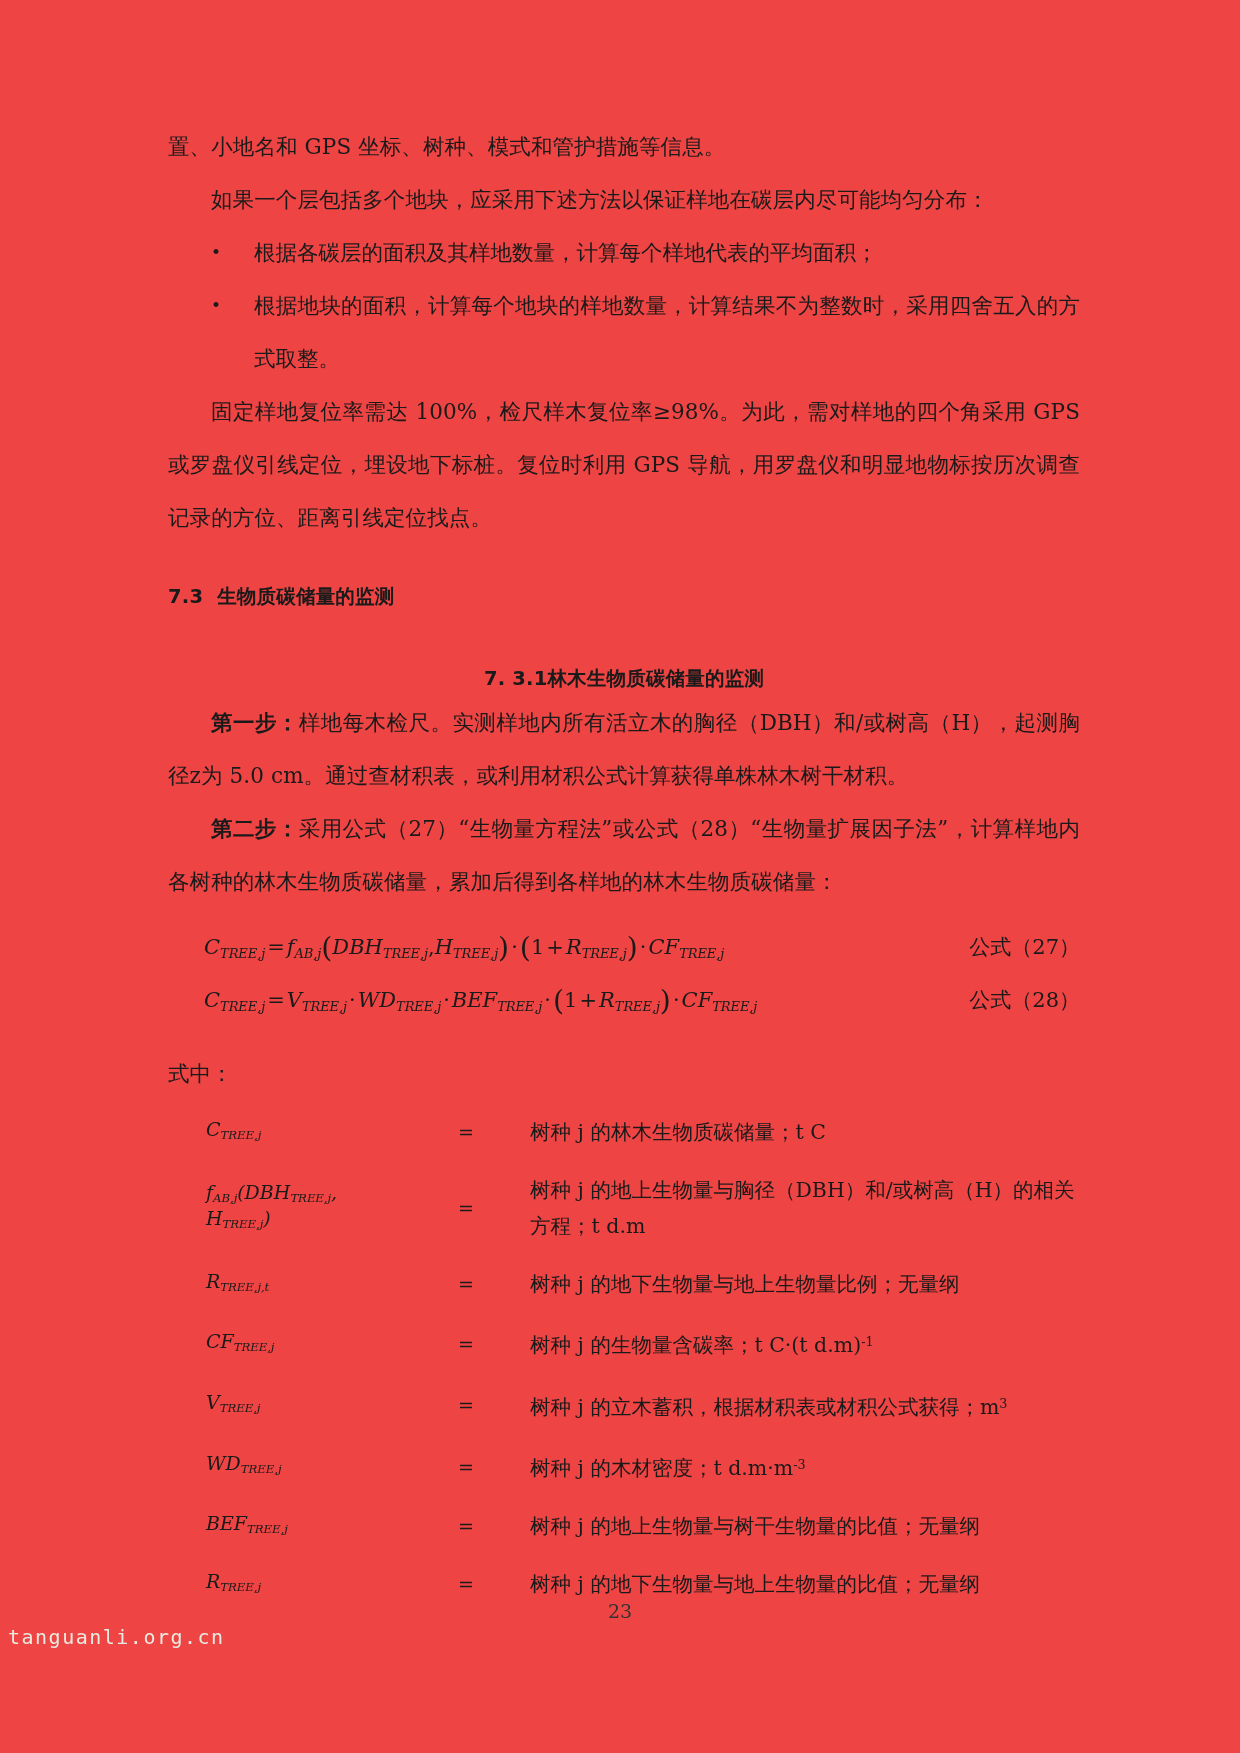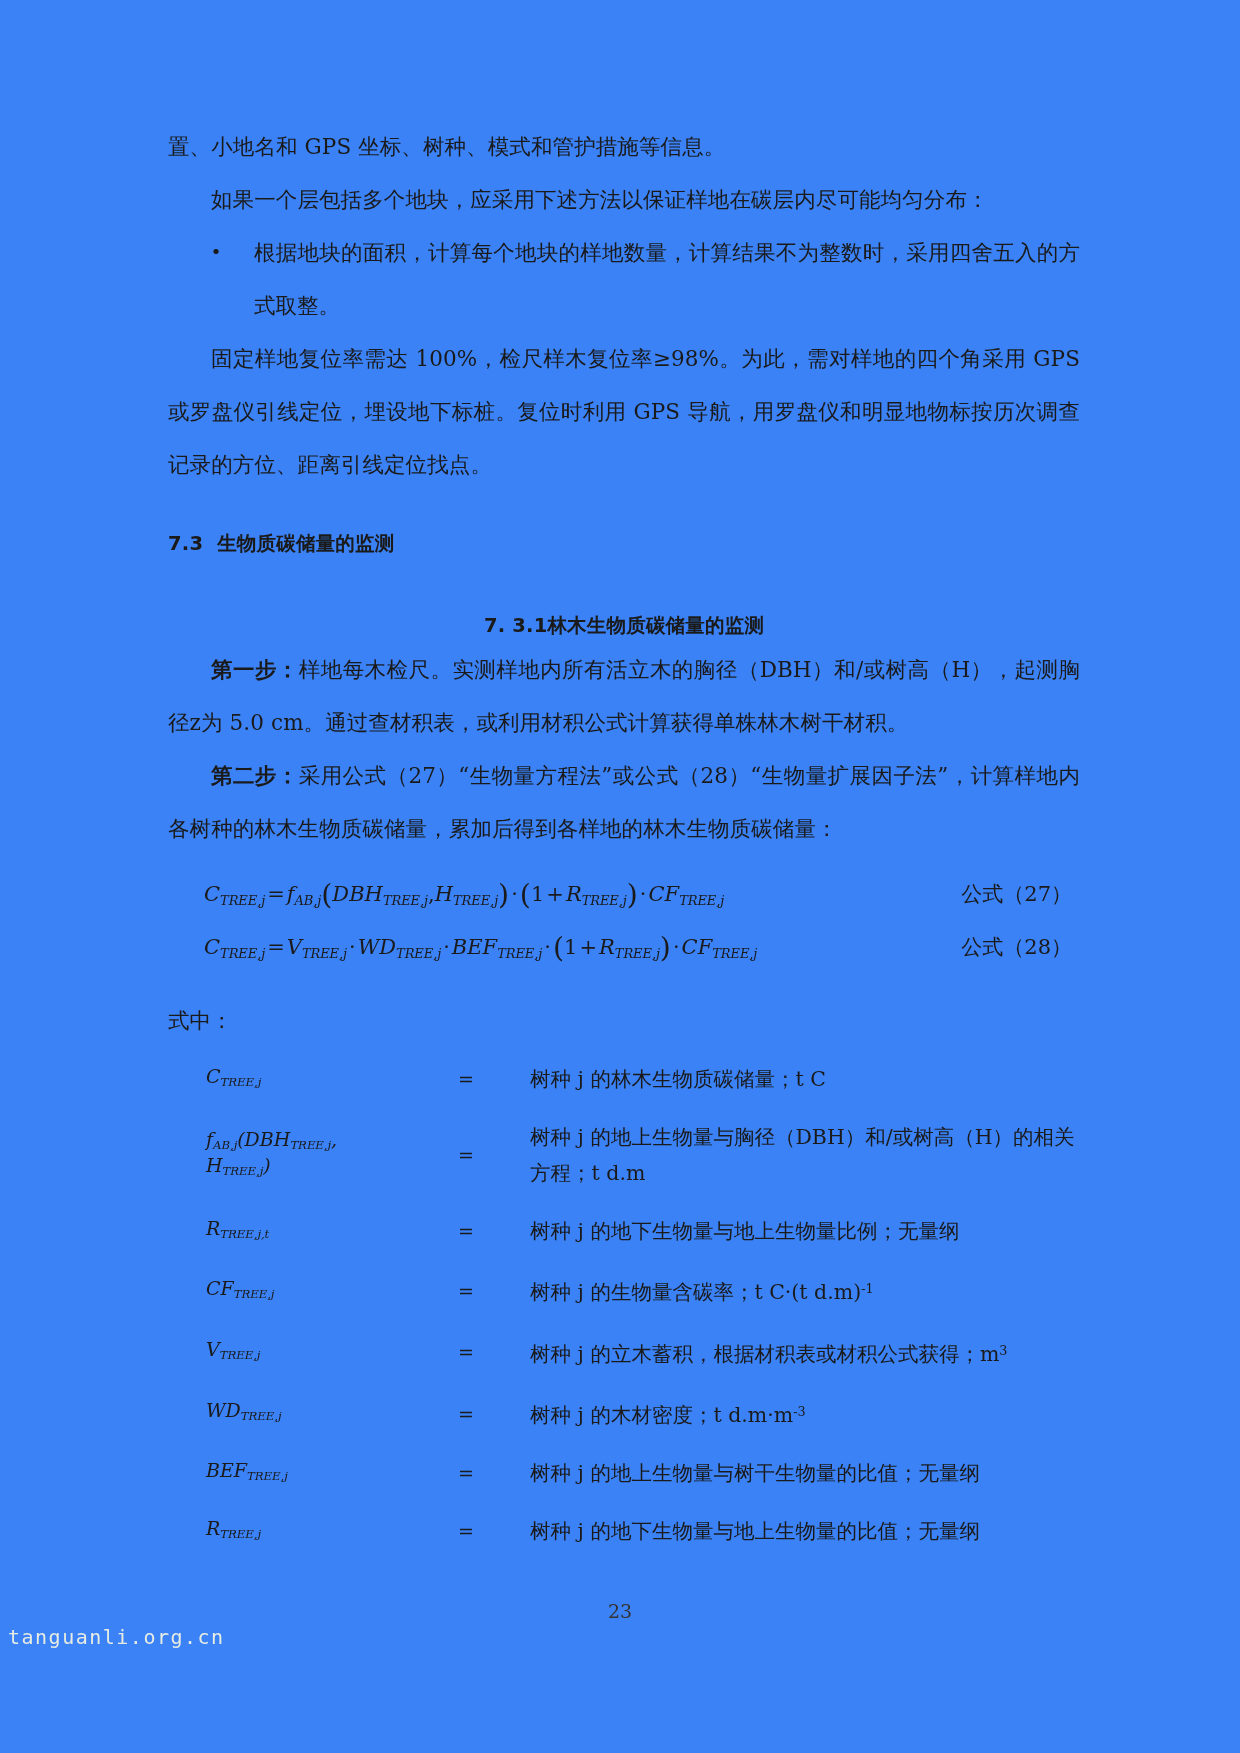--- a/index.html
+++ b/index.html
@@ -13,21 +13,21 @@
     height: 1753px;
     position: relative;
     overflow: hidden;
     font-family: "DejaVu Serif", "Liberation Serif", serif;
     color: #1a1a1a;
   }
 
   .page {
     position: absolute;
     inset: 0;
-    background: #3b82f6;
+    background: #ef4444;
     padding-left: 21px;
   }
 
   .content {
     position: absolute;
     left: 168px;
     top: 120px;
     width: 912px;
   }
 
@@ -80,21 +80,21 @@
     font-weight: bold;
     margin: 48px 0 0 0;
     line-height: 34px;
     letter-spacing: 0.2px;
     text-align: center;
   }
 
   .step-label { font-weight: bold; }
 
   
-  .formula-block { margin: 16px 8px 4px 0; }
+  .formula-block { margin: 16px 0 4px 0; }
   .formula-row {
     display: flex;
     align-items: baseline;
     line-height: 46px;
   }
   .formula-body {
     flex: 0 0 auto;
     margin-left: 36px;
     font-family: "DejaVu Serif", "Liberation Serif", serif;
     font-style: italic;
@@ -188,20 +188,21 @@
 <div class="page">
   <div class="content">
 
     <p class="para">置、小地名和 GPS 坐标、树种、模式和管护措施等信息。</p>
 
     <p class="para indent">如果一个层包括多个地块，应采用下述方法以保证样地在碳层内尽可能均匀分布：</p>
 
     <ul class="bullet-list">
       <li class="bullet-item">
         <span class="dot">•</span>
+        <span>根据各碳层的面积及其样地数量，计算每个样地代表的平均面积；</span>
       </li>
       <li class="bullet-item">
         <span class="dot">•</span>
         <span>根据地块的面积，计算每个地块的样地数量，计算结果不为整数时，采用四舍五入的方式取整。</span>
       </li>
     </ul>
 
     <p class="para indent">固定样地复位率需达 100%，检尺样木复位率≥98%。为此，需对样地的四个角采用 GPS 或罗盘仪引线定位，埋设地下标桩。复位时利用 GPS 导航，用罗盘仪和明显地物标按历次调查记录的方位、距离引线定位找点。</p>
 
     <h2 class="h2">

